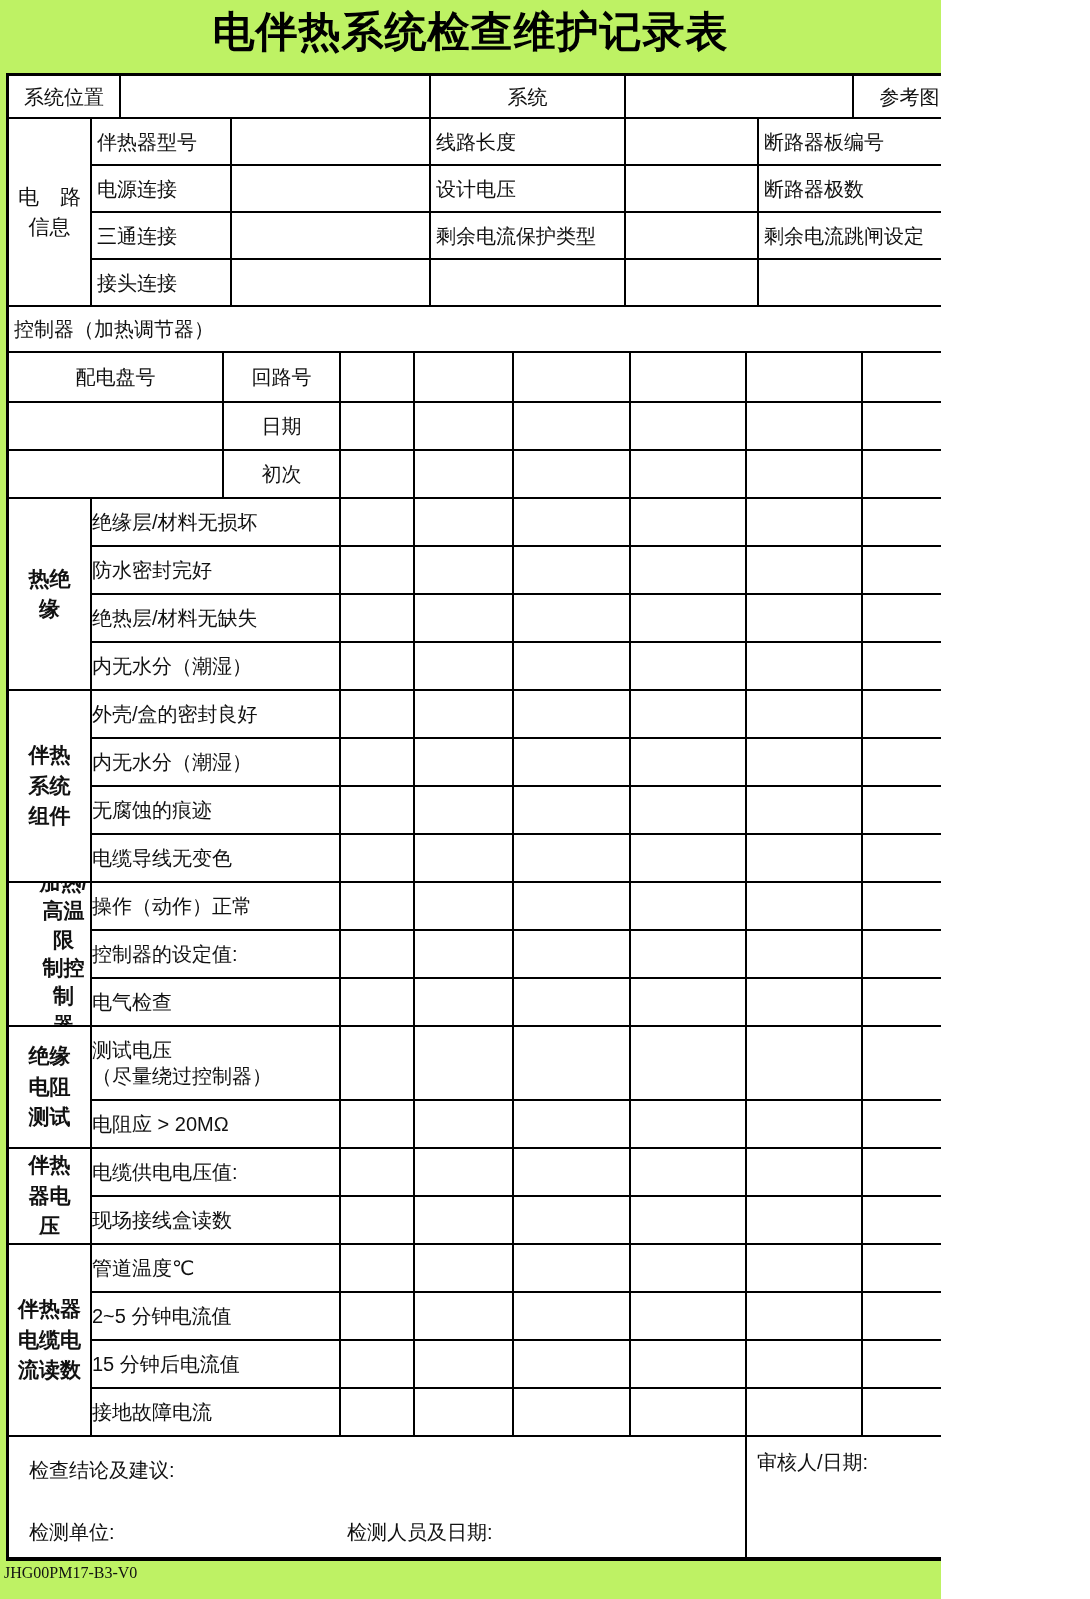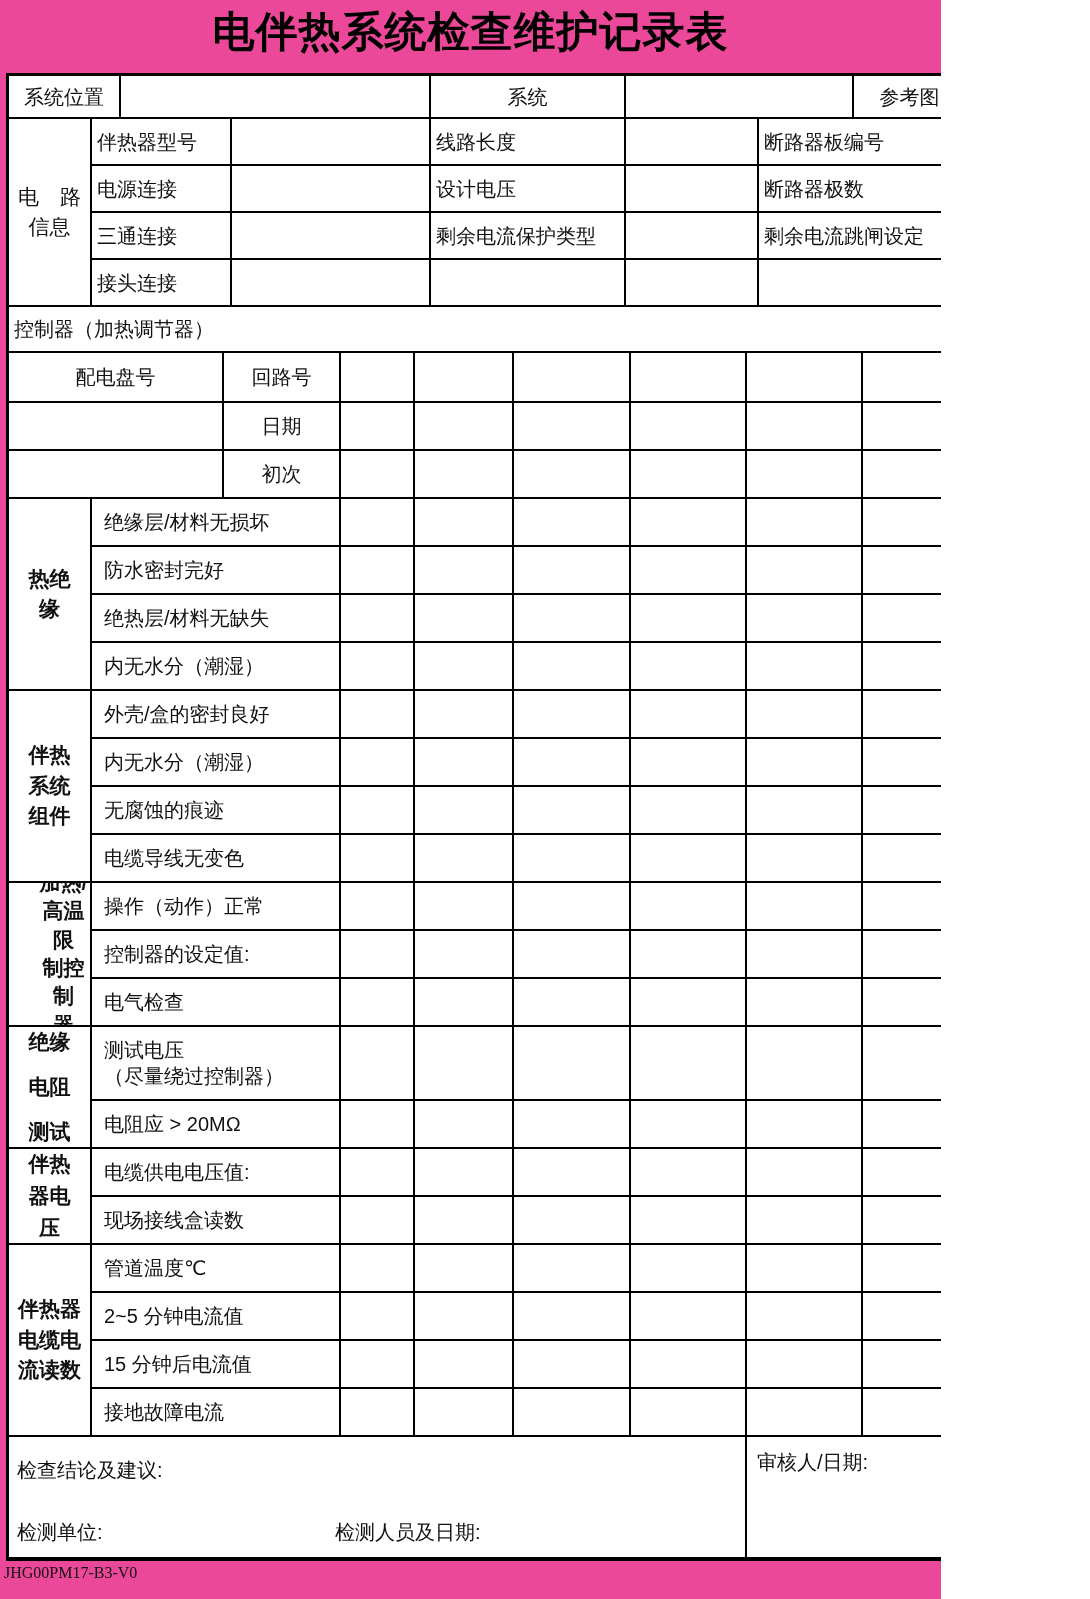--- a/index.html
+++ b/index.html
@@ -1,17 +1,17 @@
 <!DOCTYPE html>
 <html><head>
 <meta charset="utf-8">
 <style>
   html,body { margin:0; padding:0; background:#fff; }
   .page {
-    position:relative; width:941px; height:1599px; background:#ec4899;
+    position:relative; width:941px; height:1599px; background:#bef264;
     font-family:"Liberation Sans","DejaVu Sans",sans-serif; color:#111;
     overflow:hidden;
   }
   .title {
     position:absolute; top:4px; left:0; width:100%;
     text-align:center; font-size:42px; font-weight:bold; letter-spacing:1px;
     margin:0; color:#000;
   }
   .tbl {
     position:absolute; left:6px; top:73px; width:1080px;
@@ -21,45 +21,45 @@
   .g { display:grid; width:100%; }
   .c {
     box-sizing:border-box;
     border-right:2px solid #000; border-bottom:2px solid #000;
     display:flex; align-items:center;
     font-size:20px; line-height:1.3; color:#111; overflow:hidden;
   }
   .nr { border-right:none; }
   .ctr { justify-content:center; text-align:center; }
   .pl { padding-left:5px; }
-  .item { padding-left:12px; }
+  .item { padding-left:0; }
   .sec {
     font-weight:bold; font-size:21px;
     flex-direction:column; justify-content:center; text-align:center;
     line-height:1.45;
   }
   
   .gA { grid-template-columns:112px 310px 195px 228px 113px auto; grid-template-rows:43px;border-radius:19px; }
   .gB { grid-template-columns:83px 140px 199px 195px 133px 208px auto; grid-template-rows:repeat(4,47px); }
   .gC { grid-template-columns:auto; grid-template-rows:46px; }
   .gD { grid-template-columns:215px 117px 74px 99px 117px 116px 116px 116px auto; grid-template-rows:50px 48px 48px; }
   .gE { grid-template-columns:83px 249px 74px 99px 117px 116px 116px 116px auto; }
   .rows4 { grid-template-rows:repeat(4,48px); }
   .rows3 { grid-template-rows:repeat(3,48px); }
   .rows2 { grid-template-rows:repeat(2,48px); }
   .rowsRes { grid-template-rows:74px 48px; }
   .gF { grid-template-columns:738px auto; grid-template-rows:120px; }
   .gF .c { border-bottom:none; }
-  .span2 { grid-row:1 / span 2;justify-content:space-between; }
+  .span2 { grid-row:1 / span 2; }
   .span3 { grid-row:1 / span 3;padding-left:28px; }
   .span4 { grid-row:1 / span 4; }
   .bold { font-weight:normal; }
   .ctrl-note { font-weight:normal; }
   .two-line { display:block; }
-  .concl { position:relative; }
+  .concl { position:relative;margin-left:12px; }
   .concl .top-label { position:absolute; left:8px; top:20px; }
   .concl .unit-label { position:absolute; left:8px; bottom:12px; }
   .concl .insp-label { position:absolute; left:326px; bottom:12px; }
   .review { align-items:flex-start; padding:12px 0 0 10px; }
   .doccode {
     position:absolute; left:4px; top:1564px;
     font-family:"Liberation Serif","DejaVu Serif",serif;
     font-size:16px; color:#111;
   }
 </style>

